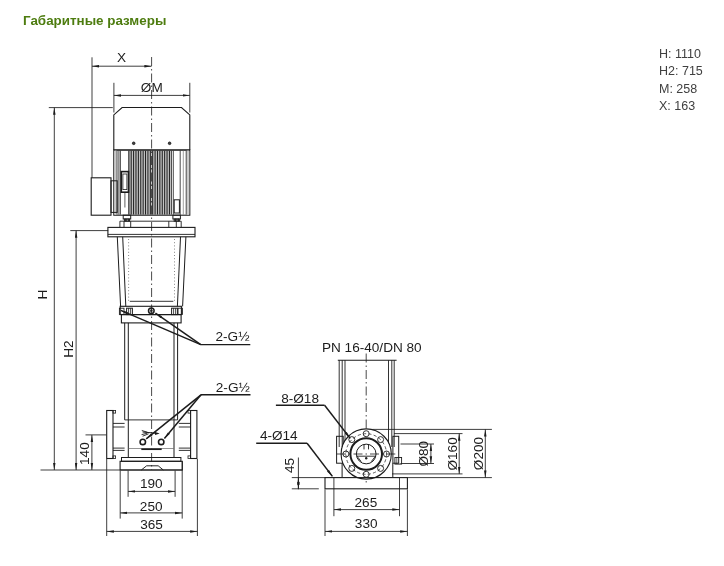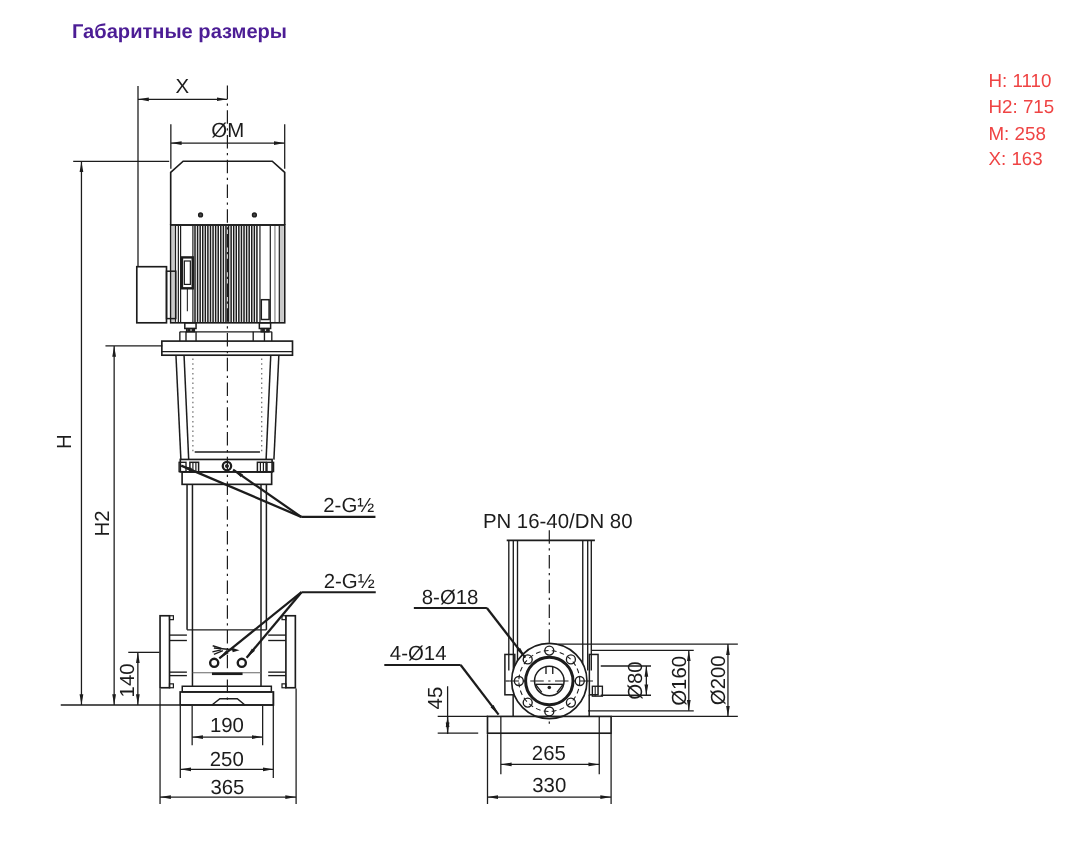--- a/index.html
+++ b/index.html
@@ -1,20 +1,20 @@
 <!DOCTYPE html>
 <html><head>
 <meta charset="utf-8">
 <style>
   html,body { margin:0; padding:0; background:#ffffff; width:724px; height:566px; overflow:hidden; }
   * { box-sizing:border-box; }
-  .title { position:absolute; left:48px; top:13px; font-family:"Liberation Sans",sans-serif;
-           font-size:13.4px; font-weight:bold; color:#4c1d95; }
+  .title { position:absolute; left:23px; top:13px; font-family:"Liberation Sans",sans-serif;
+           font-size:13.4px; font-weight:bold; color:#4d7c0f; }
   .info { position:absolute; left:659px; top:46px; font-family:"Liberation Sans",sans-serif;
-          font-size:12.5px; color:#ef4444; line-height:17.4px; white-space:nowrap; }
+          font-size:12.5px; color:#404040; line-height:17.4px; white-space:nowrap; }
   svg { position:absolute; left:0; top:0; }
   text { font-family:"Liberation Sans",sans-serif; }
 </style>
 </head>
 <body>
 <div class="title">Габаритные размеры</div>
 <div class="info">H: 1110<br>H2: 715<br>M: 258<br>X: 163</div>
 <svg width="724" height="566" viewBox="0 0 724 566">
 <defs>
 <marker id="ar" markerWidth="8" markerHeight="3.2" refX="7.2" refY="1.6" orient="auto-start-reverse" markerUnits="userSpaceOnUse">

